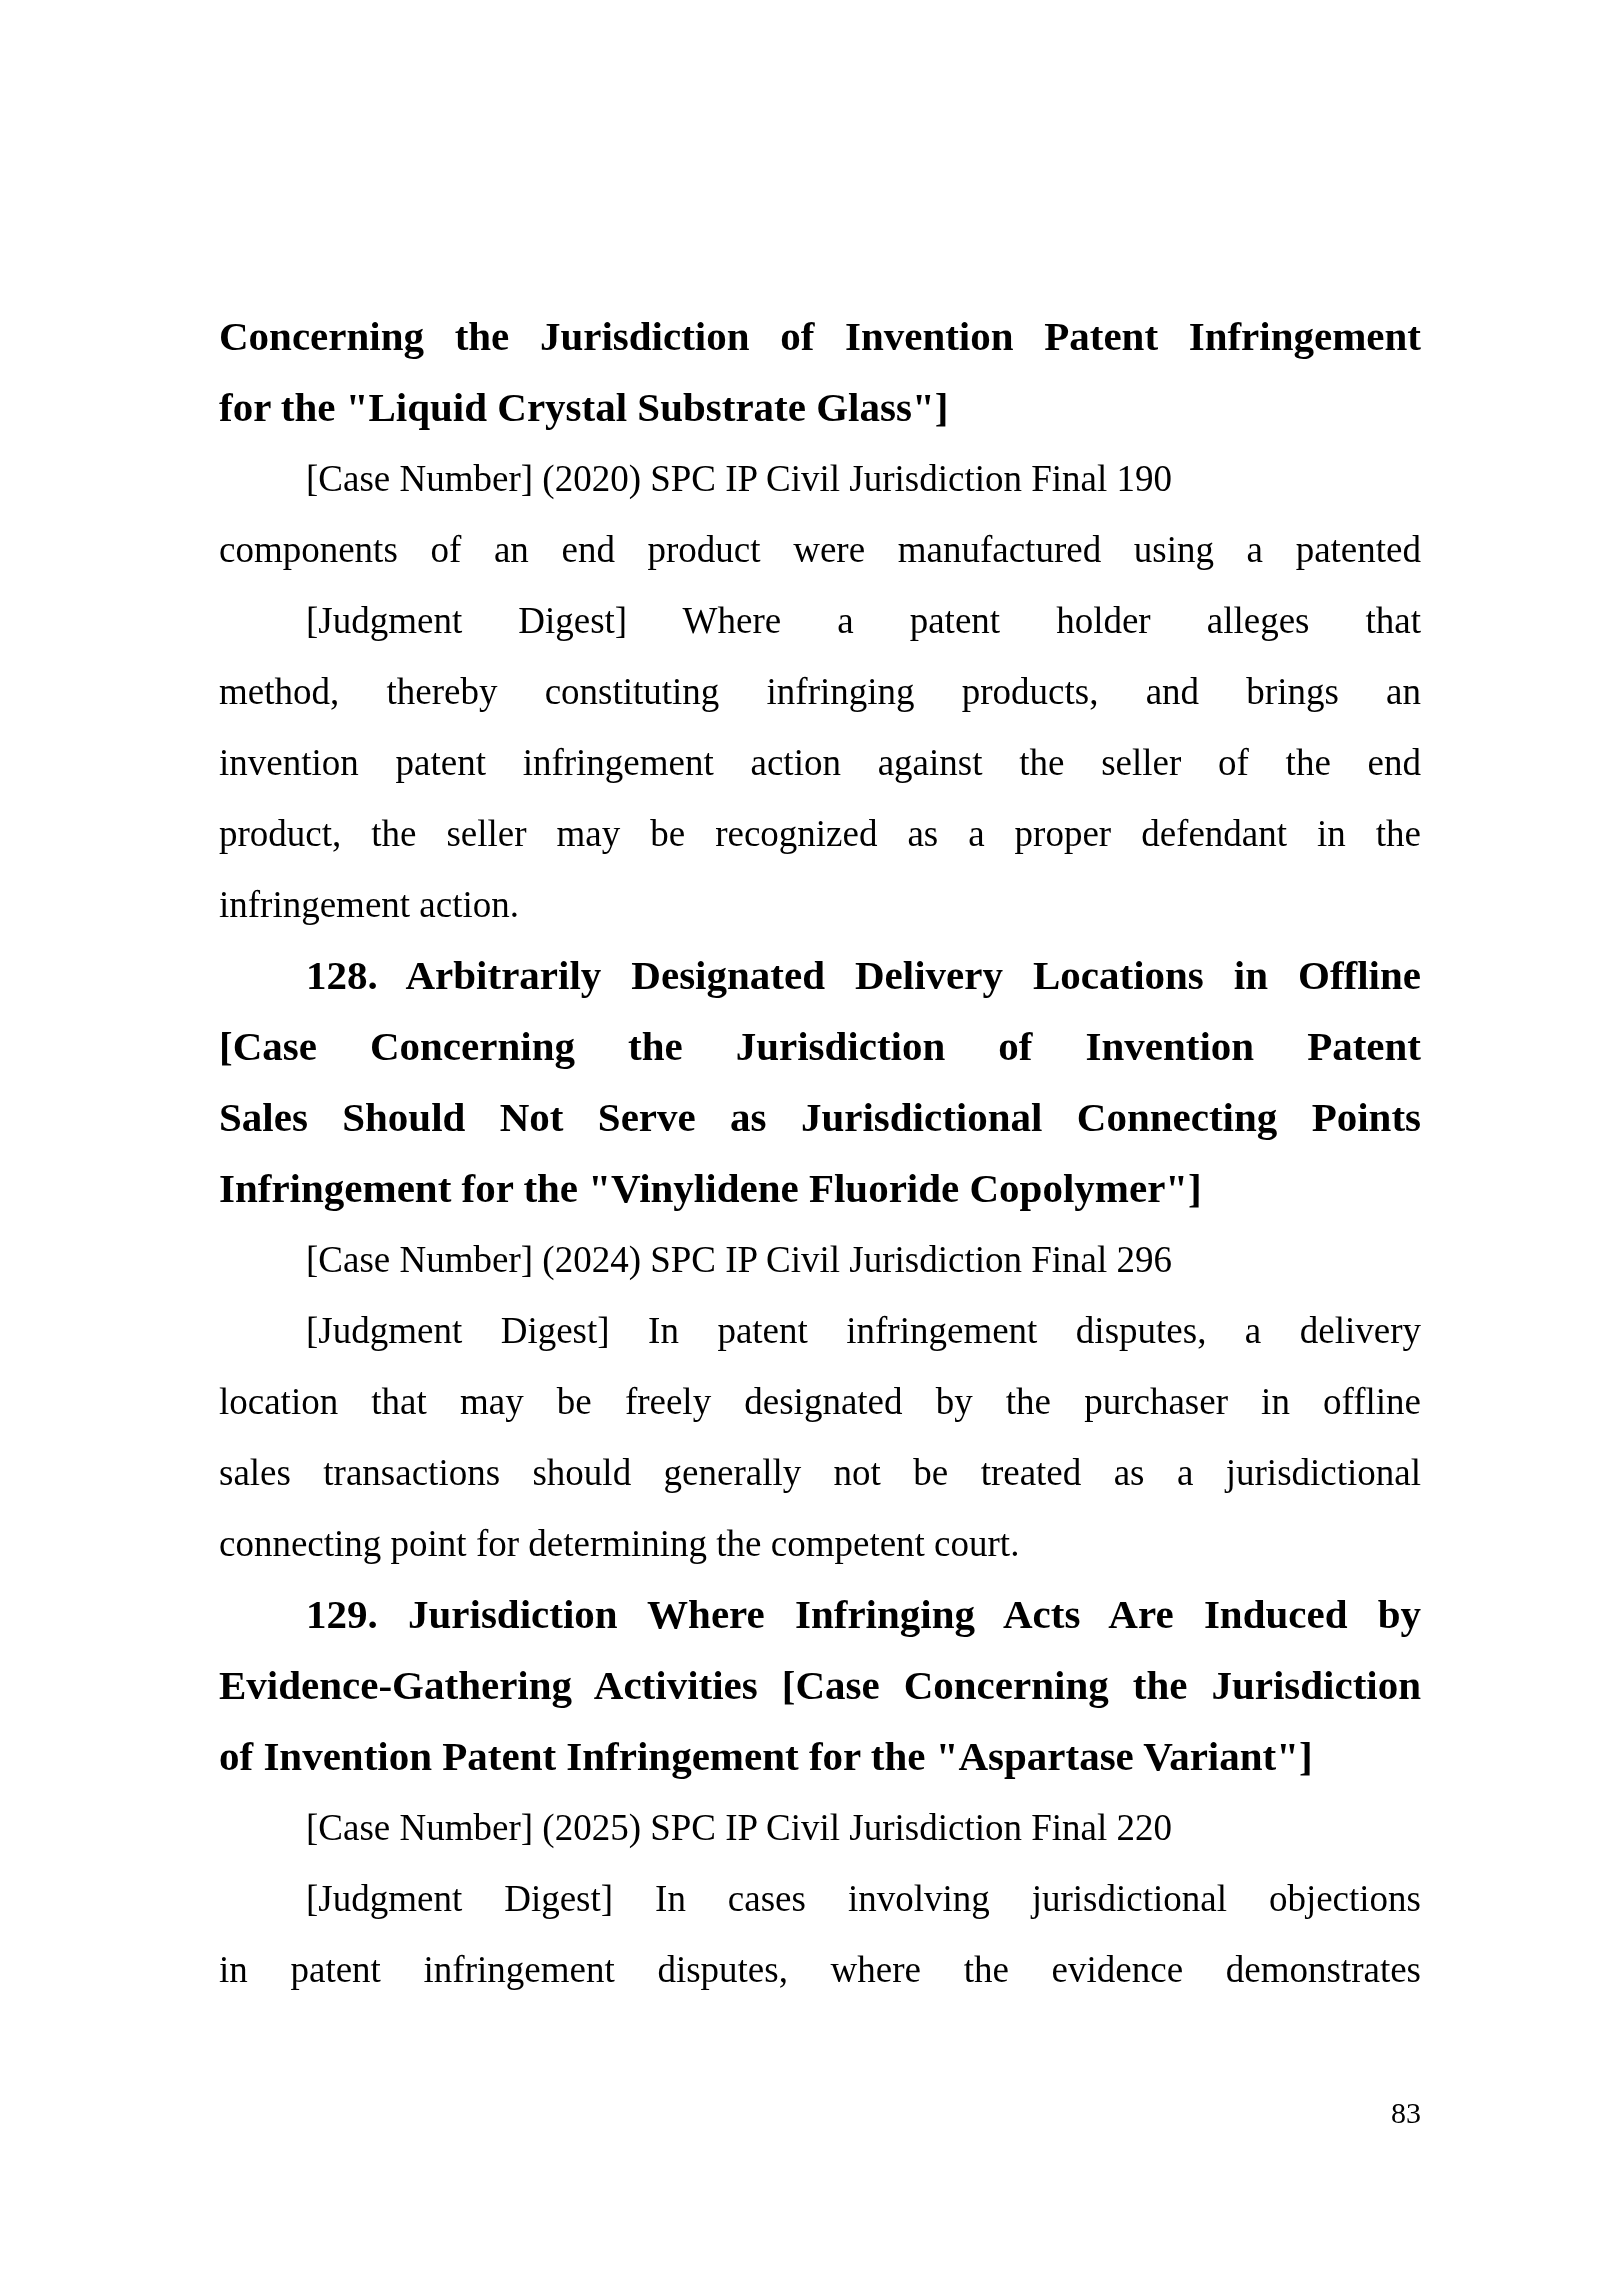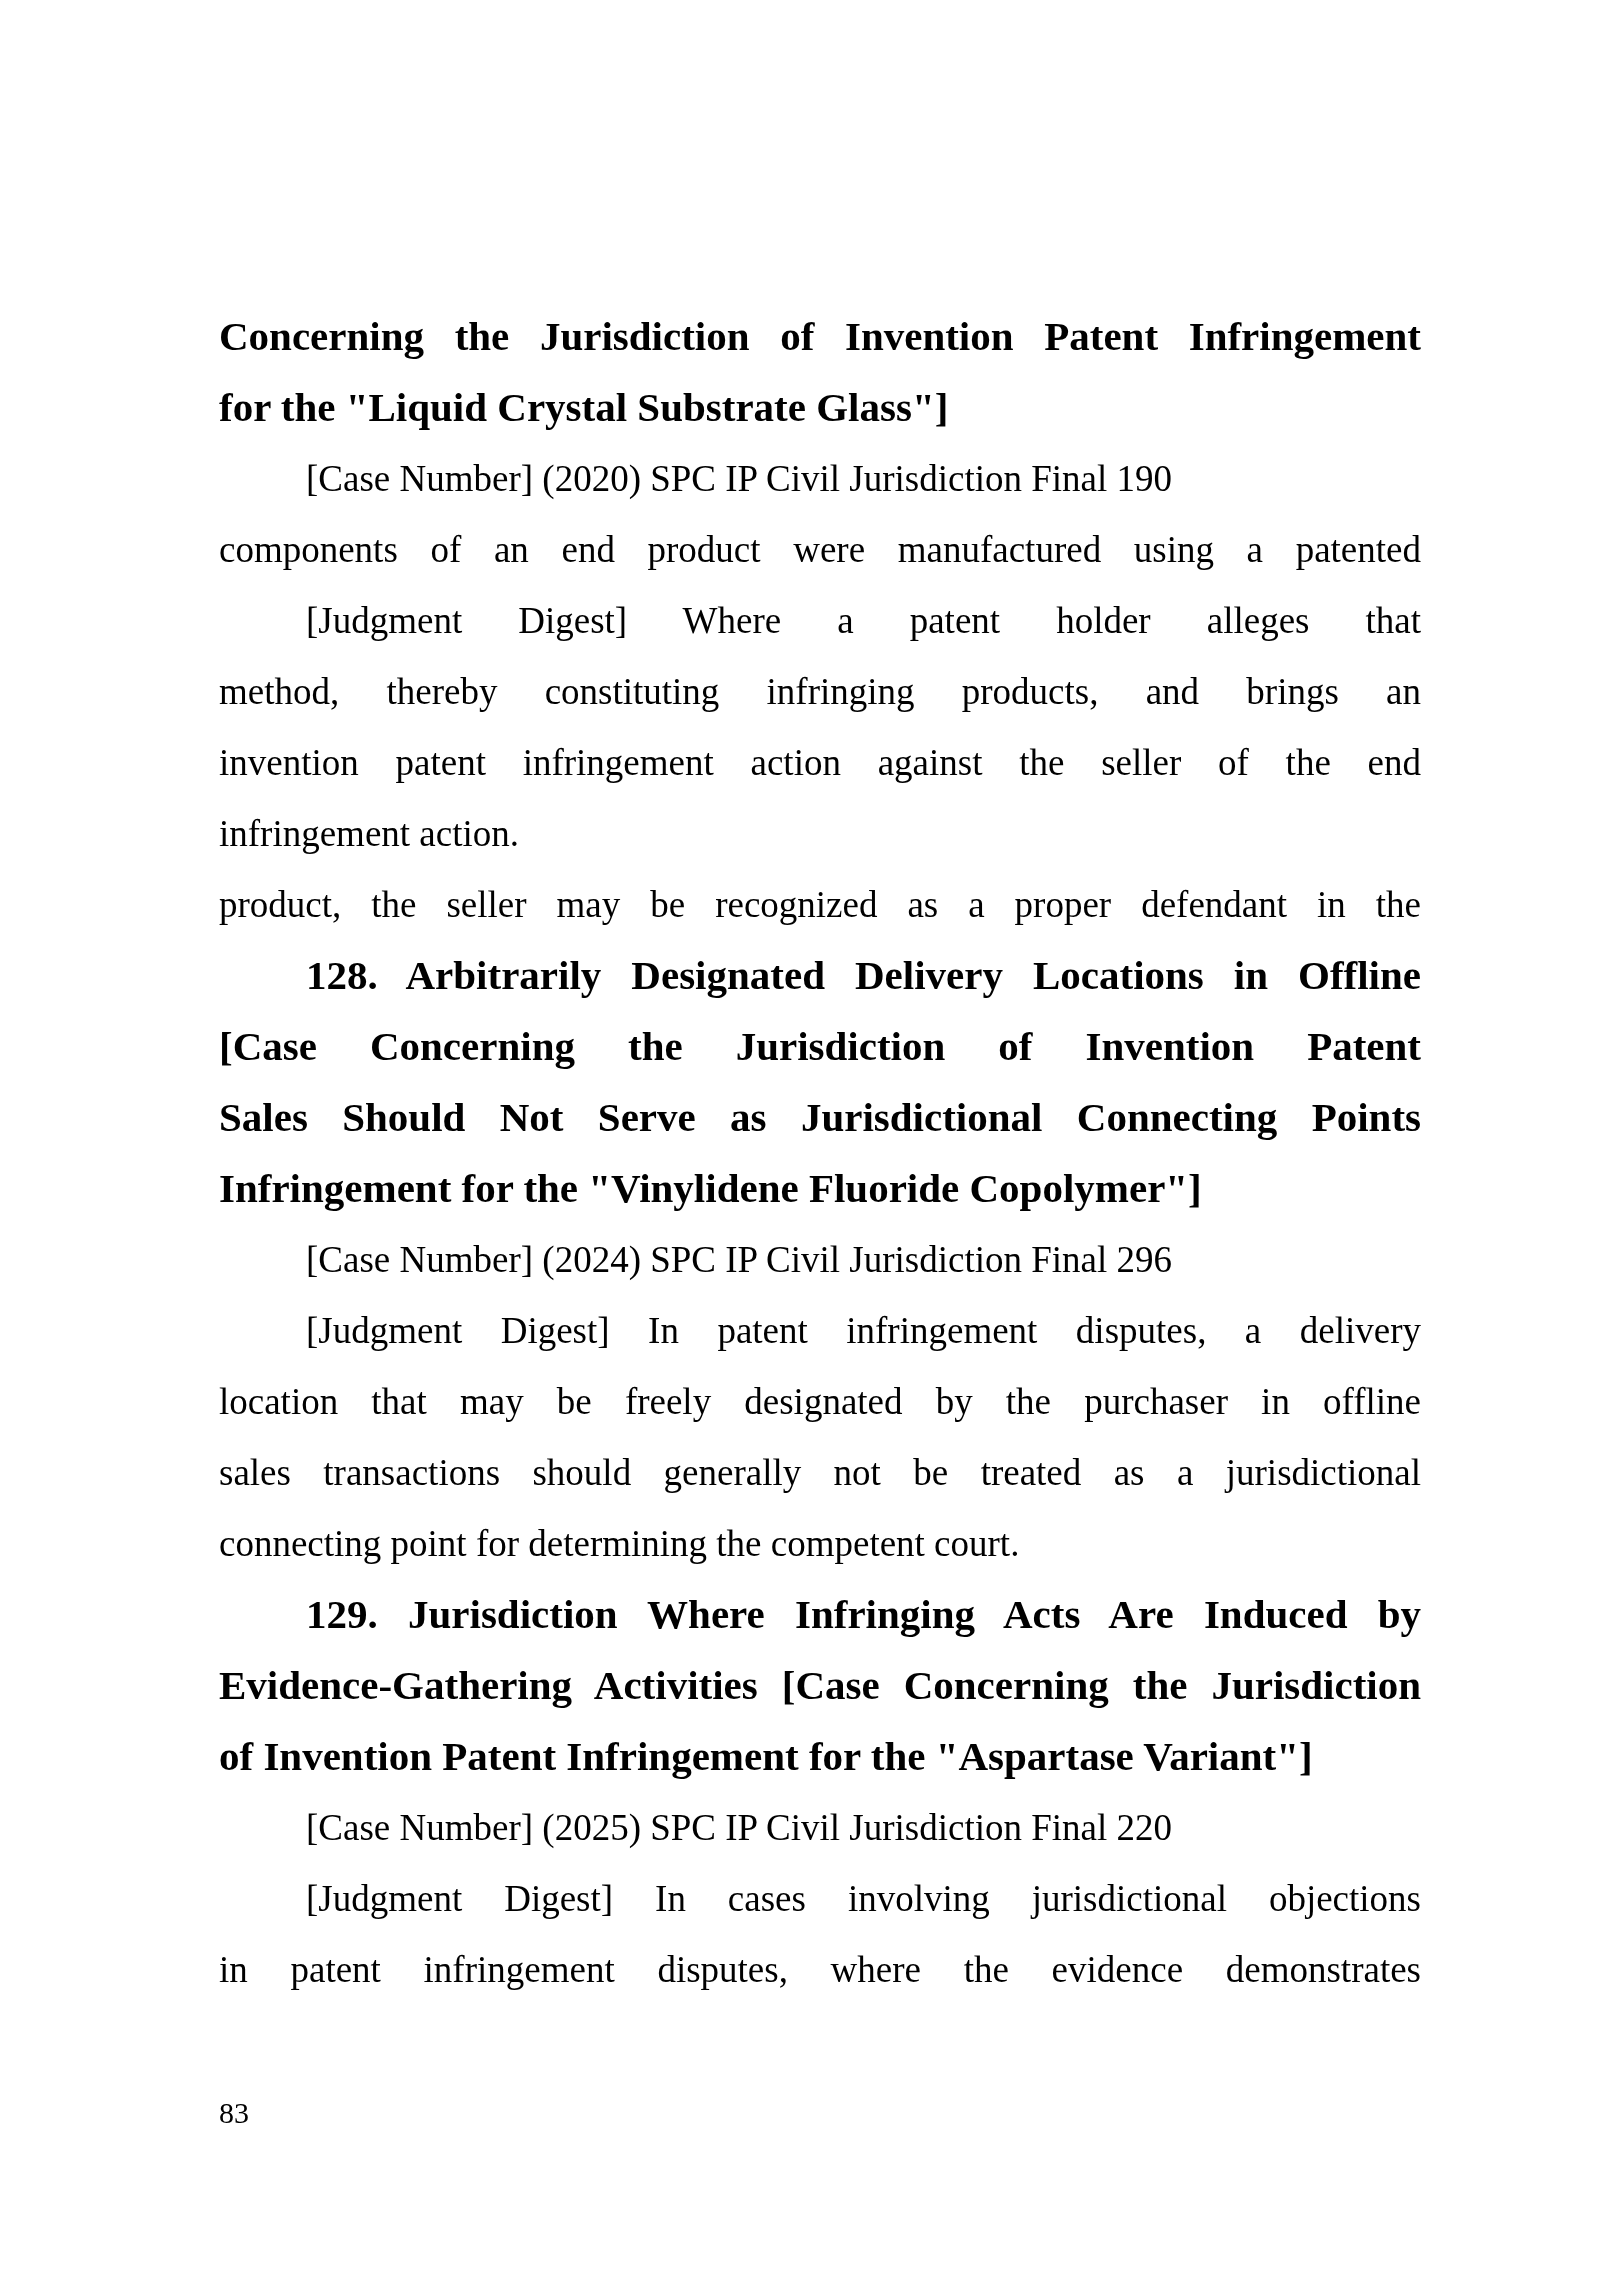--- a/index.html
+++ b/index.html
@@ -43,21 +43,21 @@
   
   .heading .ln {
     font-weight: bold;
     font-size: 41px;
   }
   .pagenum {
     position: absolute;
     left: 219px;
     top: 2095px;
     width: 1202px;
-    text-align: left;
+    text-align: right;
     font-size: 30px;
     line-height: 36px;
   }
 </style>
 </head>
 <body>
 
 <div class="page">
   <div class="content">
 
@@ -68,22 +68,22 @@
 
     <div class="blk">
       <span class="ln ind">[Case Number] (2020) SPC IP Civil Jurisdiction Final 190</span>
     </div>
 
     <div class="blk">
       <span class="ln j">components of an end product were manufactured using a patented</span>
       <span class="ln ind j">[Judgment Digest] Where a patent holder alleges that</span>
       <span class="ln j">method, thereby constituting infringing products, and brings an</span>
       <span class="ln j">invention patent infringement action against the seller of the end</span>
+      <span class="ln j">product, the seller may be recognized as a proper defendant in the</span>
       <span class="ln">infringement action.</span>
-      <span class="ln j">product, the seller may be recognized as a proper defendant in the</span>
     </div>
 
     <div class="blk heading">
       <span class="ln ind j">128. Arbitrarily Designated Delivery Locations in Offline</span>
       <span class="ln j">[Case Concerning the Jurisdiction of Invention Patent</span>
       <span class="ln j">Sales Should Not Serve as Jurisdictional Connecting Points</span>
       <span class="ln">Infringement for the "Vinylidene Fluoride Copolymer"]</span>
     </div>
 
     <div class="blk">

